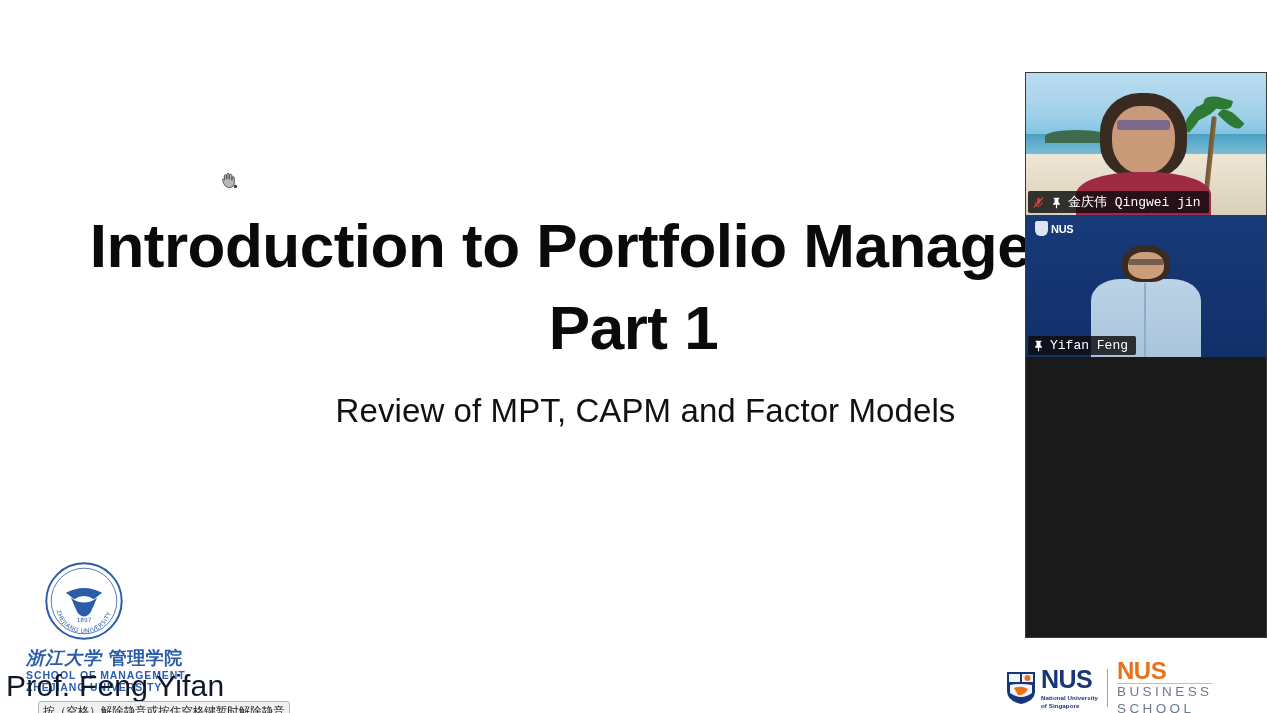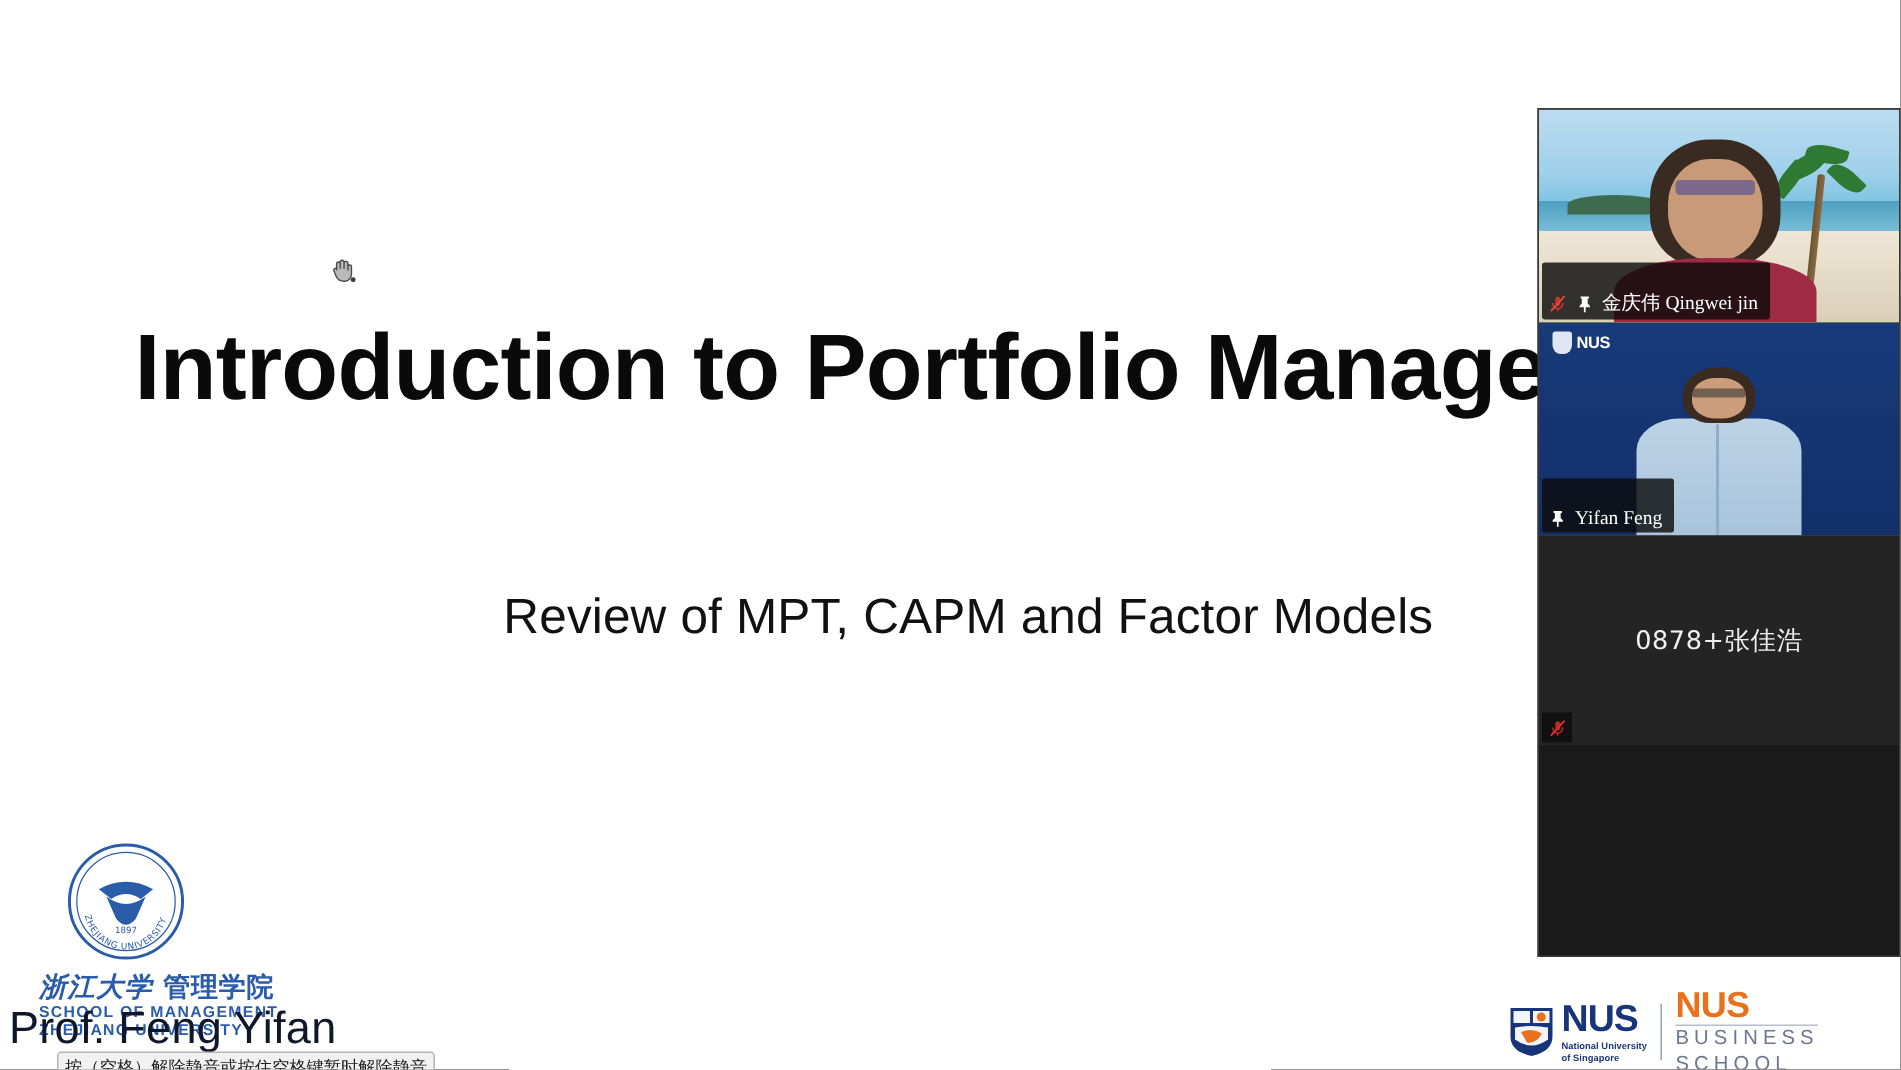--- a/index.html
+++ b/index.html
@@ -118,22 +118,22 @@
   .tile-dark { position:absolute; inset:0; background:#242424; }
   .tile-name {
     position:absolute; left:0; right:0; top:50%; transform:translateY(-50%);
     text-align:center; color:#f0f0f0; font-size:17px; letter-spacing:0.4px;
     font-family:"DejaVu Sans", sans-serif;
   }
 
   .name-badge {
     position:absolute; left:2px; bottom:2px;
     display:flex; align-items:center; gap:5px;
-    background:rgba(12,12,12,.82); padding:18px 8px 2px 4px; border-radius:2px;
-    color:#fff; font-size:13px; font-family:Liberation Serif, serif;
+    background:rgba(12,12,12,.82); padding:2px 8px 2px 4px; border-radius:2px;
+    color:#fff; font-size:13px; font-family:Liberation Mono, monospace;
     white-space:nowrap;
   }
   .mute-box {
     position:absolute; left:2px; bottom:2px; width:20px; height:20px;
     background:rgba(12,12,12,.82); display:flex; align-items:center; justify-content:center;
   }
   .ic { width:13px; height:13px; display:block; flex:0 0 auto; }
 
   
   .unmute-tip {
@@ -146,20 +146,21 @@
 </style>
 </head>
 <body>
 
 <div id="app">
 
   <div id="slide">
 
     <div class="slide-title">
       <span>Introduction to Portfolio Management</span>
+      <span class="line2">Part 1</span>
     </div>
 
     <div class="slide-subtitle">Review of MPT, CAPM and Factor Models</div>
 
     <div class="zju-block">
       <svg class="zju-seal" viewBox="0 0 100 100">
         <circle cx="50" cy="50" r="46" fill="none" stroke="#2a5caa" stroke-width="2.4"></circle>
         <circle cx="50" cy="50" r="40" fill="none" stroke="#2a5caa" stroke-width="1"></circle>
         <path d="M28 40 Q50 28 72 40 L62 48 Q50 40 38 48 Z" fill="#2a5caa"></path>
         <path d="M34 46 Q50 58 66 46 L58 64 Q50 74 42 64 Z" fill="#2a5caa"></path>
@@ -256,32 +257,20 @@
 
       <div class="name-badge">
         <svg class="ic" viewBox="0 0 16 16">
           <path d="M4.6 2h6.8v1.7h-1v4.1l1.8 1.8v1.2H8.7V15H7.3v-4.2H3.8V9.6l1.8-1.8V3.7h-1z" fill="#ffffff"></path>
         </svg>
         <span>Yifan Feng</span>
       </div>
     </div>
 
 
-    <div class="tile t4">
-      <div class="tile-dark"></div>
-      <div class="tile-name">0878+张佳浩</div>
-      <div class="mute-box">
-        <svg class="ic" viewBox="0 0 16 16">
-          <path d="M8 2.2c-1.1 0-2 .9-2 2v3.6c0 1.1.9 2 2 2s2-.9 2-2V4.2c0-1.1-.9-2-2-2z" fill="#c0271f"></path>
-          <path d="M4 7.4v.6c0 2.2 1.8 4 4 4s4-1.8 4-4v-.6" fill="none" stroke="#c0271f" stroke-width="1.3"></path>
-          <line x1="8" y1="12" x2="8" y2="14.2" stroke="#c0271f" stroke-width="1.3"></line>
-          <line x1="2.4" y1="14" x2="13.6" y2="1.8" stroke="#d4362c" stroke-width="1.6"></line>
-        </svg>
-      </div>
-    </div>
   </div>
 
   <div class="unmute-tip">按（空格）解除静音或按住空格键暂时解除静音</div>
 
   <svg class="cursor" viewBox="0 0 24 24">
     <path d="M7 11V6.4c0-.7.6-1.3 1.3-1.3s1.3.6 1.3 1.3V10V5.2c0-.8.6-1.4 1.4-1.4s1.4.6 1.4 1.4V10V6c0-.8.6-1.4 1.4-1.4S15.2 5.2 15.2 6v5.3V8.6c0-.7.6-1.3 1.3-1.3s1.3.6 1.3 1.3v5.2c0 3-2.3 5.3-5.2 5.3-2.9 0-5.3-1.7-6.2-4.2L5 11.4c-.3-.7.1-1.4.8-1.6.5-.2 1 0 1.2.4z" fill="#b9b9b9" stroke="#4a4a4a" stroke-width="1"></path>
     <circle cx="19" cy="18" r="1.8" fill="#3c3c3c"></circle>
   </svg>
 
 </div>

